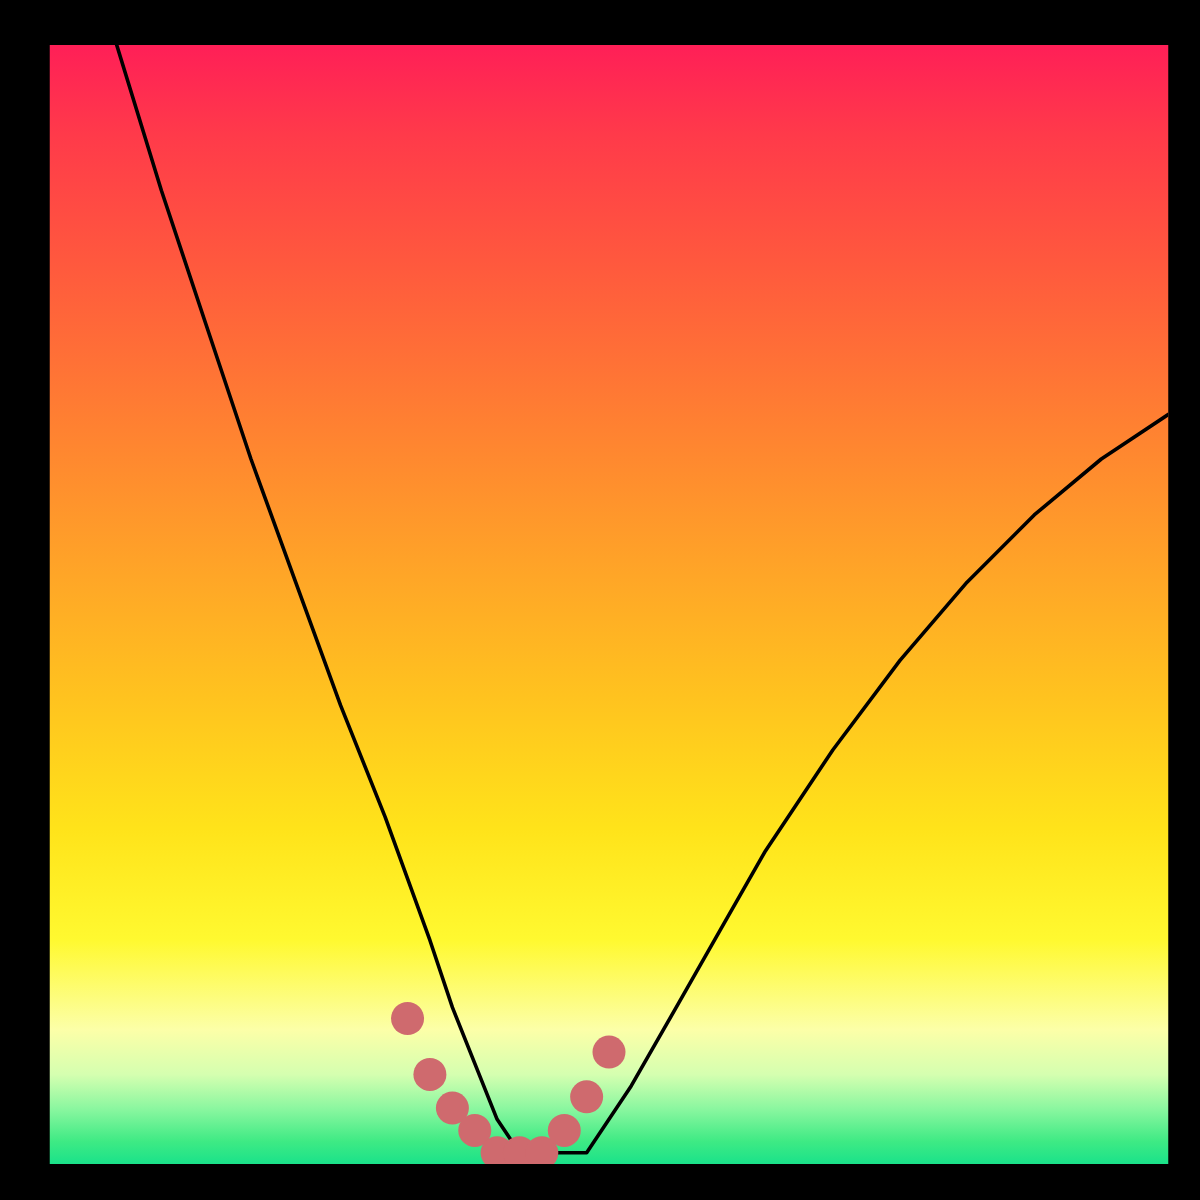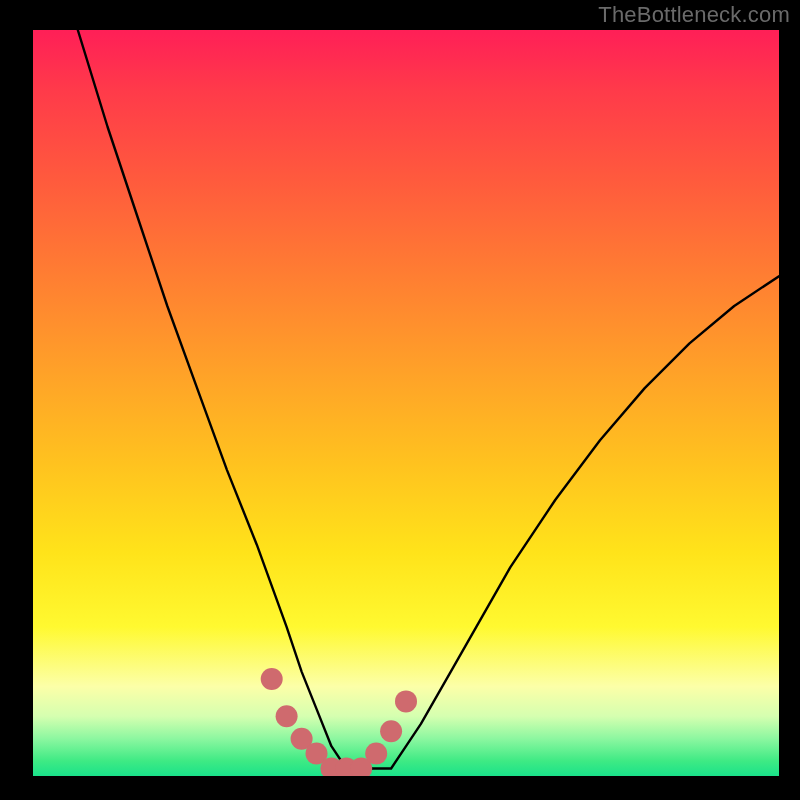--- a/index.html
+++ b/index.html
@@ -59,21 +59,20 @@
   svg.curve {
     position: absolute;
     inset: 0;
   }
 </style>
 </head>
 <body>
 
 <div class="stage">
 
-  <div class="watermark">TheBottleneck.com</div>
 
   <div class="plot">
     <div class="plot-bg"></div>
 
     <svg class="curve" viewBox="0 0 746 746" preserveAspectRatio="none">
       <g>
         <path id="curve-path" fill="none" stroke="#000" stroke-width="2.4" stroke-linecap="round" stroke-linejoin="round" d="M44.8 0.0 L74.6 97.0 L104.4 186.5 L134.3 276.0 L164.1 358.1 L194.0 440.1 L223.8 514.7 L253.6 596.8 L268.6 641.6 L283.5 678.9 L298.4 716.2 L313.3 738.5 L328.2 738.5 L358.1 738.5 L387.9 693.8 L417.8 641.6 L447.6 589.3 L477.4 537.1 L522.2 470.0 L567.0 410.3 L611.7 358.1 L656.5 313.3 L701.2 276.0 L746.0 246.2"></path>
       </g>
       <g id="markers">
           <circle cx="238.7" cy="649.0" r="11" fill="#cf6a6e"></circle>

